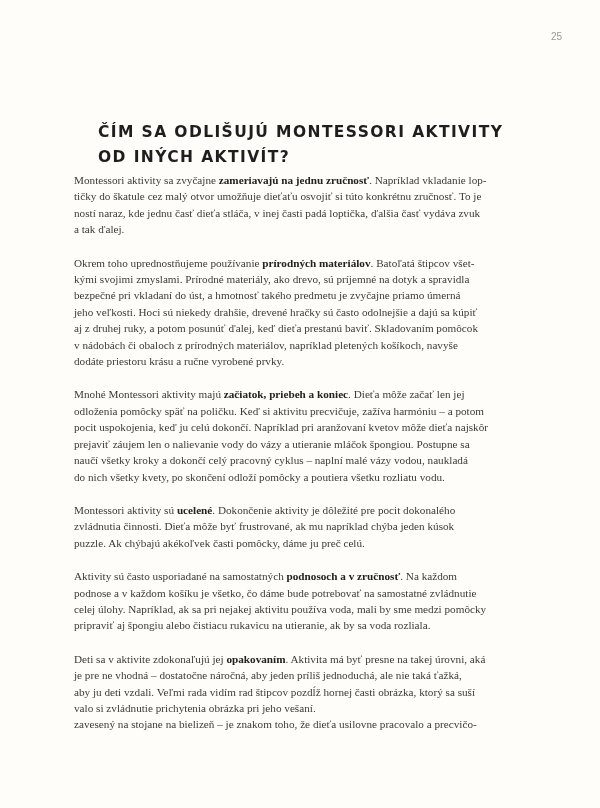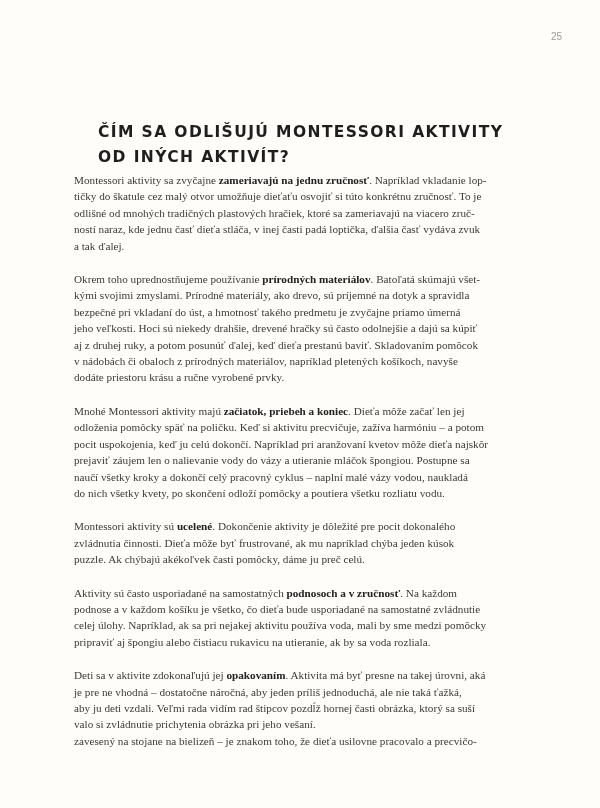--- a/index.html
+++ b/index.html
@@ -53,26 +53,25 @@
 
 <h1 class="title">
   <span>ČÍM SA ODLIŠUJÚ MONTESSORI AKTIVITY</span>
   <span>OD INÝCH AKTIVÍT?</span>
 </h1>
 
 <div class="content" id="content">
     <p class="para">
       <span class="line"><span>Montessori aktivity sa zvyčajne </span><b>zameriavajú na jednu zručnosť</b><span>. Napríklad vkladanie lop-</span></span>
       <span class="line"><span>tičky do škatule cez malý otvor umožňuje dieťaťu osvojiť si túto konkrétnu zručnosť. To je</span></span>
-      <span class="line"><span>odlišné od mnohých tradičných plastových hračiek, ktoré sa zameriavajú na viacero zruč-</span></span>
       <span class="line"><span>ností naraz, kde jednu časť dieťa stláča, v inej časti padá loptička, ďalšia časť vydáva zvuk</span></span>
       <span class="line"><span>a tak ďalej.</span></span>
     </p>
     <p class="para">
-      <span class="line"><span>Okrem toho uprednostňujeme používanie </span><b>prírodných materiálov</b><span>. Batoľatá skúmajú všet-</span></span>
+      <span class="line"><span>Okrem toho uprednostňujeme používanie </span><b>prírodných materiálov</b><span>. Batoľatá štipcov všet-</span></span>
       <span class="line"><span>kými svojimi zmyslami. Prírodné materiály, ako drevo, sú príjemné na dotyk a spravidla</span></span>
       <span class="line"><span>bezpečné pri vkladaní do úst, a hmotnosť takého predmetu je zvyčajne priamo úmerná</span></span>
       <span class="line"><span>jeho veľkosti. Hoci sú niekedy drahšie, drevené hračky sú často odolnejšie a dajú sa kúpiť</span></span>
       <span class="line"><span>aj z druhej ruky, a potom posunúť ďalej, keď dieťa prestanú baviť. Skladovaním pomôcok</span></span>
       <span class="line"><span>v nádobách či obaloch z prírodných materiálov, napríklad pletených košíkoch, navyše</span></span>
       <span class="line"><span>dodáte priestoru krásu a ručne vyrobené prvky.</span></span>
     </p>
     <p class="para">
       <span class="line"><span>Mnohé Montessori aktivity majú </span><b>začiatok, priebeh a koniec</b><span>. Dieťa môže začať len jej</span></span>
       <span class="line"><span>odloženia pomôcky späť na poličku. Keď si aktivitu precvičuje, zažíva harmóniu – a potom</span></span>
@@ -81,21 +80,21 @@
       <span class="line"><span>naučí všetky kroky a dokončí celý pracovný cyklus – naplní malé vázy vodou, naukladá</span></span>
       <span class="line"><span>do nich všetky kvety, po skončení odloží pomôcky a poutiera všetku rozliatu vodu.</span></span>
     </p>
     <p class="para">
       <span class="line"><span>Montessori aktivity sú </span><b>ucelené</b><span>. Dokončenie aktivity je dôležité pre pocit dokonalého</span></span>
       <span class="line"><span>zvládnutia činnosti. Dieťa môže byť frustrované, ak mu napríklad chýba jeden kúsok</span></span>
       <span class="line"><span>puzzle. Ak chýbajú akékoľvek časti pomôcky, dáme ju preč celú.</span></span>
     </p>
     <p class="para">
       <span class="line"><span>Aktivity sú často usporiadané na samostatných </span><b>podnosoch a v zručnosť</b><span>. Na každom</span></span>
-      <span class="line"><span>podnose a v každom košíku je všetko, čo dieťa bude usporiadané na samostatné zvládnutie</span></span>
+      <span class="line"><span>podnose a v každom košíku je všetko, čo dáme bude potrebovať na samostatné zvládnutie</span></span>
       <span class="line"><span>celej úlohy. Napríklad, ak sa pri nejakej aktivitu používa voda, mali by sme medzi pomôcky</span></span>
       <span class="line"><span>pripraviť aj špongiu alebo čistiacu rukavicu na utieranie, ak by sa voda rozliala.</span></span>
     </p>
     <p class="para">
       <span class="line"><span>Deti sa v aktivite zdokonaľujú jej </span><b>opakovaním</b><span>. Aktivita má byť presne na takej úrovni, aká</span></span>
       <span class="line"><span>je pre ne vhodná – dostatočne náročná, aby jeden príliš jednoduchá, ale nie taká ťažká,</span></span>
       <span class="line"><span>aby ju deti vzdali. Veľmi rada vidím rad štipcov pozdĺž hornej časti obrázka, ktorý sa suší</span></span>
       <span class="line"><span>valo si zvládnutie prichytenia obrázka pri jeho vešaní.</span></span>
       <span class="line"><span>zavesený na stojane na bielizeň – je znakom toho, že dieťa usilovne pracovalo a precvičo-</span></span>
     </p>

